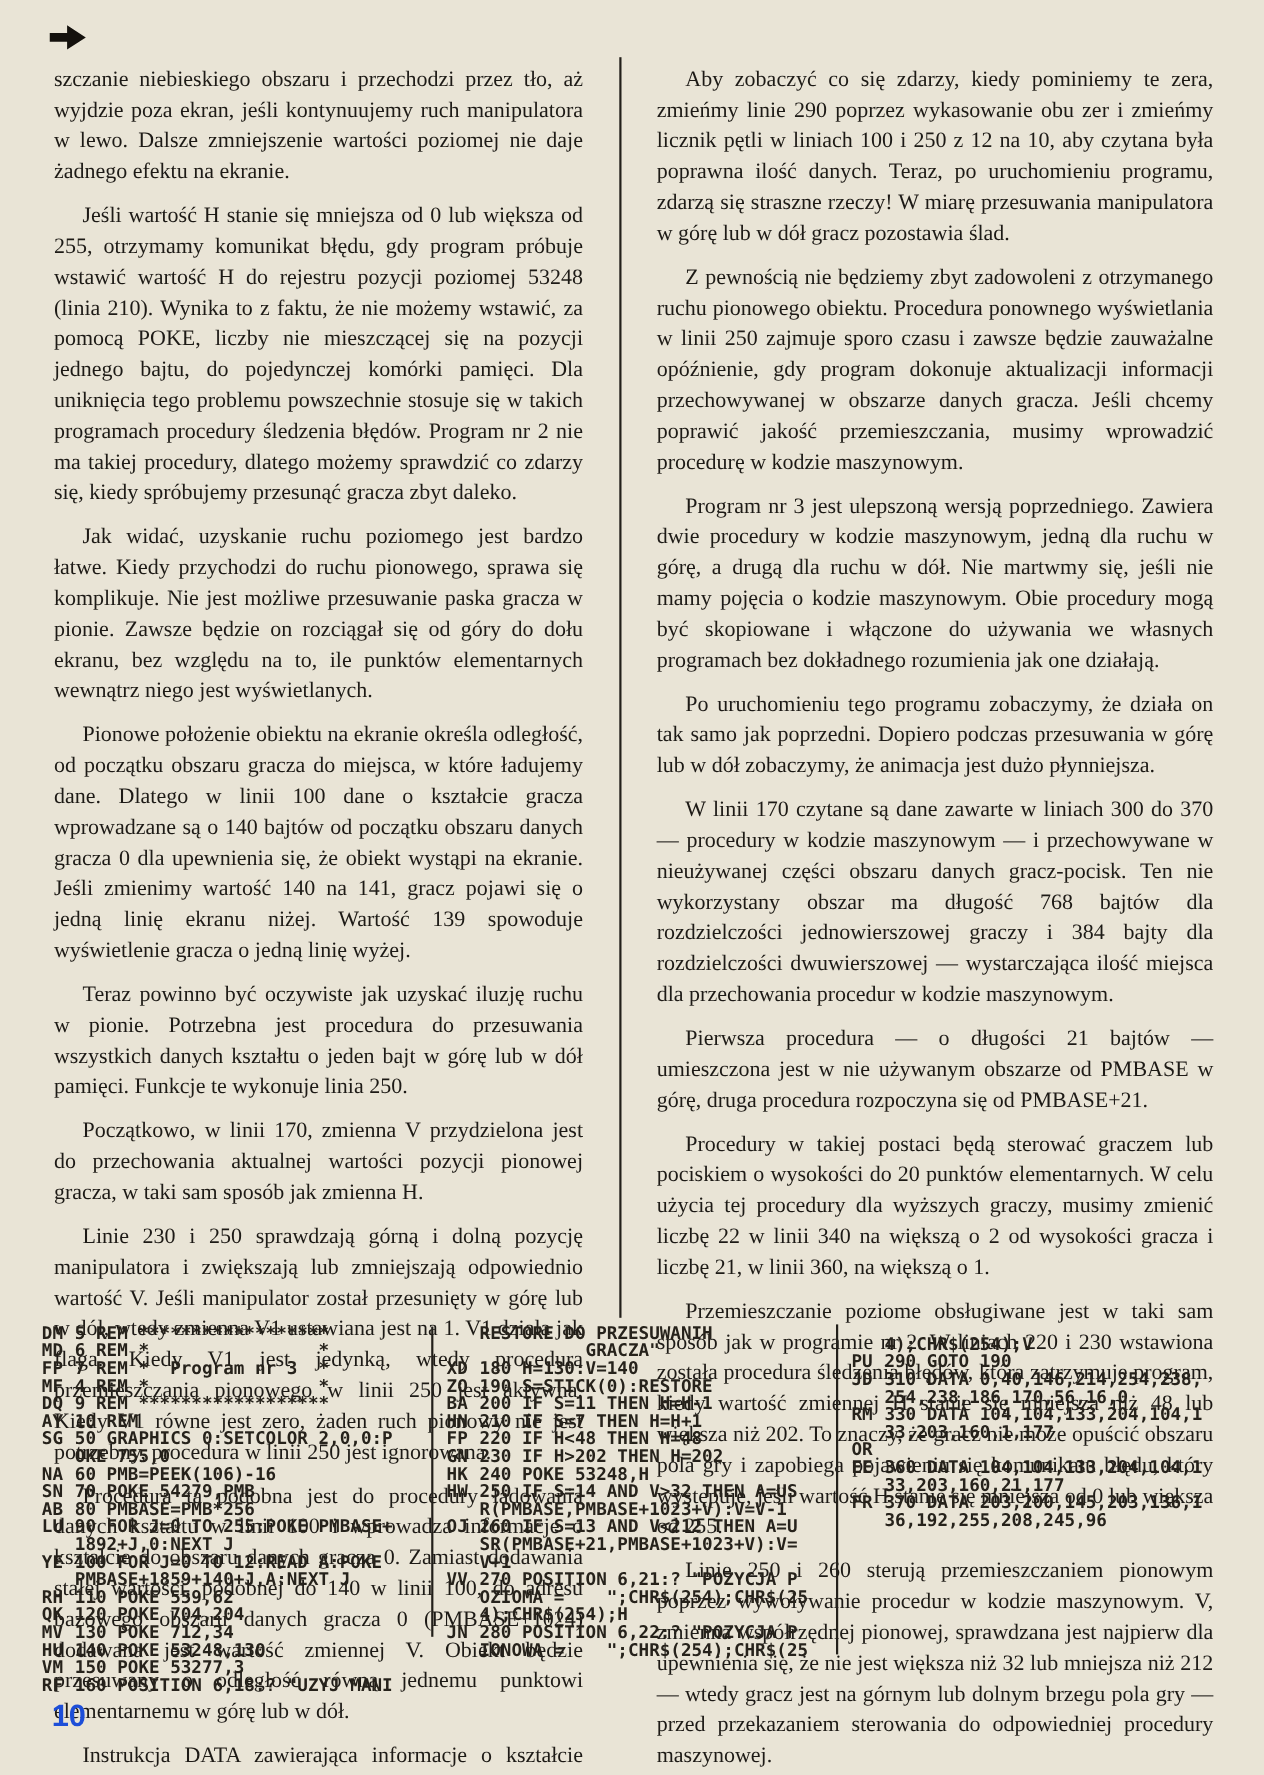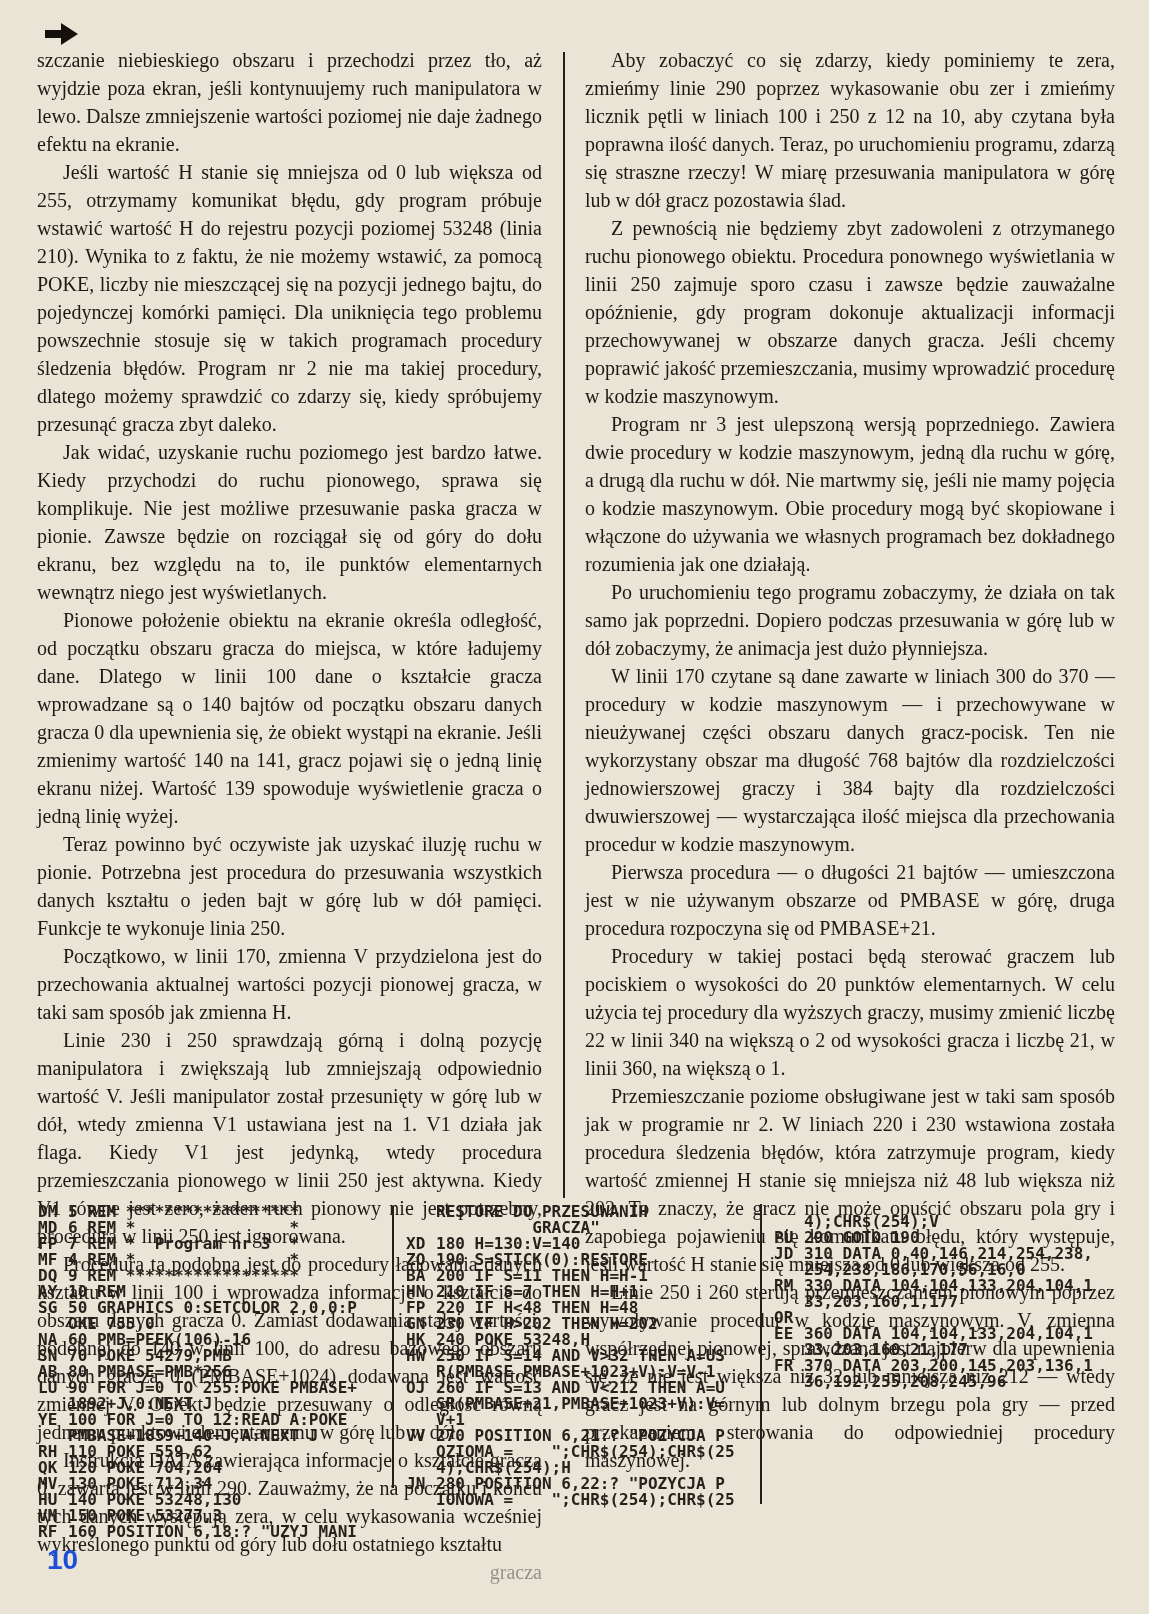--- a/index.html
+++ b/index.html
@@ -18,21 +18,21 @@
     width: 34px; height: 24px; fill: #14110d;
   }
 
   .text-columns {
     position: absolute; left: 37px; top: 46px; width: 1078px;
     display: flex;
   }
   .col { font-size: 20px; line-height: 28px; text-align: justify; }
   .col-left  { width: 505px; }
   .col-right { flex: 1; }
-  .col p { margin: 0; }
+  .col p { margin: 12px; }
   .col p.indent { text-indent: 26px; }
   .col p.faint { color: rgba(29,26,22,0.42); text-align: right; }
 
   .vdivider { width: 2px; background: #221f1a; }
   .center-divider { height: 1146px; margin: 6px 20px 0 21px; align-self: flex-start; }
 
   .listing {
     position: absolute; left: 38px; top: 1204px; width: 1078px;
     display: grid;
     grid-template-columns: 1fr 2px 1fr 2px 1fr;

